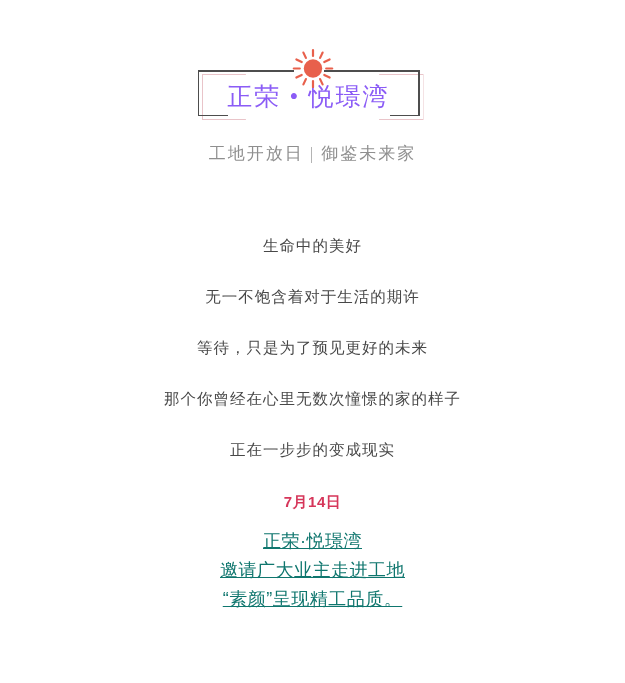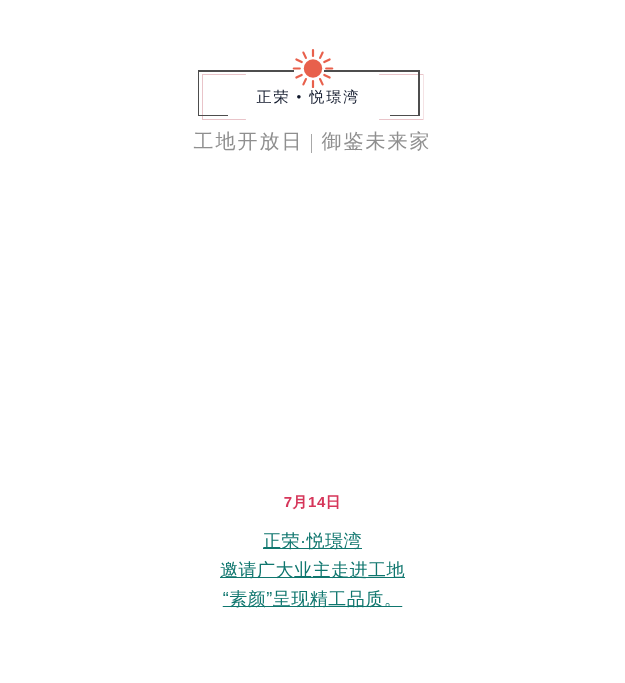--- a/index.html
+++ b/index.html
@@ -93,30 +93,31 @@
     height: 40px;
   }
 
   .brand-title {
     position: absolute;
     left: 0;
     top: 14px;
     width: 222px;
     text-align: center;
     font-family: "Liberation Serif", "DejaVu Serif", serif;
-    font-size: 15px;
+    font-size: 25px;
     letter-spacing: 2px;
-    color: #0f172a;
+    color: #8b5cf6;
     line-height: 26px;
     white-space: nowrap;
   }
 
   .brand-sub {
+    margin-top: 14px;
     font-family: "Liberation Serif", "DejaVu Serif", serif;
-    font-size: 20px;
+    font-size: 17px;
     letter-spacing: 2px;
     color: #8f8f8f;
     white-space: nowrap;
   }
   .brand-sub .divider {
     display: inline-block;
     padding: 0 6px;
     color: #a8a8a8;
   }
 
@@ -209,20 +210,27 @@
       </div>
 
     </div>
 
     <div class="brand-sub">
       <span>工地开放日</span><span class="divider">|</span><span>御鉴未来家</span>
     </div>
 
   </div>
 
+  <div class="poem">
+    <div class="poem-line">生命中的美好</div>
+    <div class="poem-line">无一不饱含着对于生活的期许</div>
+    <div class="poem-line">等待，只是为了预见更好的未来</div>
+    <div class="poem-line">那个你曾经在心里无数次憧憬的家的样子</div>
+    <div class="poem-line">正在一步步的变成现实</div>
+  </div>
 
   <div class="callout">
     <div class="callout-date">7月14日</div>
     <div class="callout-line">正荣·悦璟湾</div>
     <div class="callout-line">邀请广大业主走进工地</div>
     <div class="callout-line">“素颜”呈现精工品质。</div>
   </div>
 
 </div>
 

